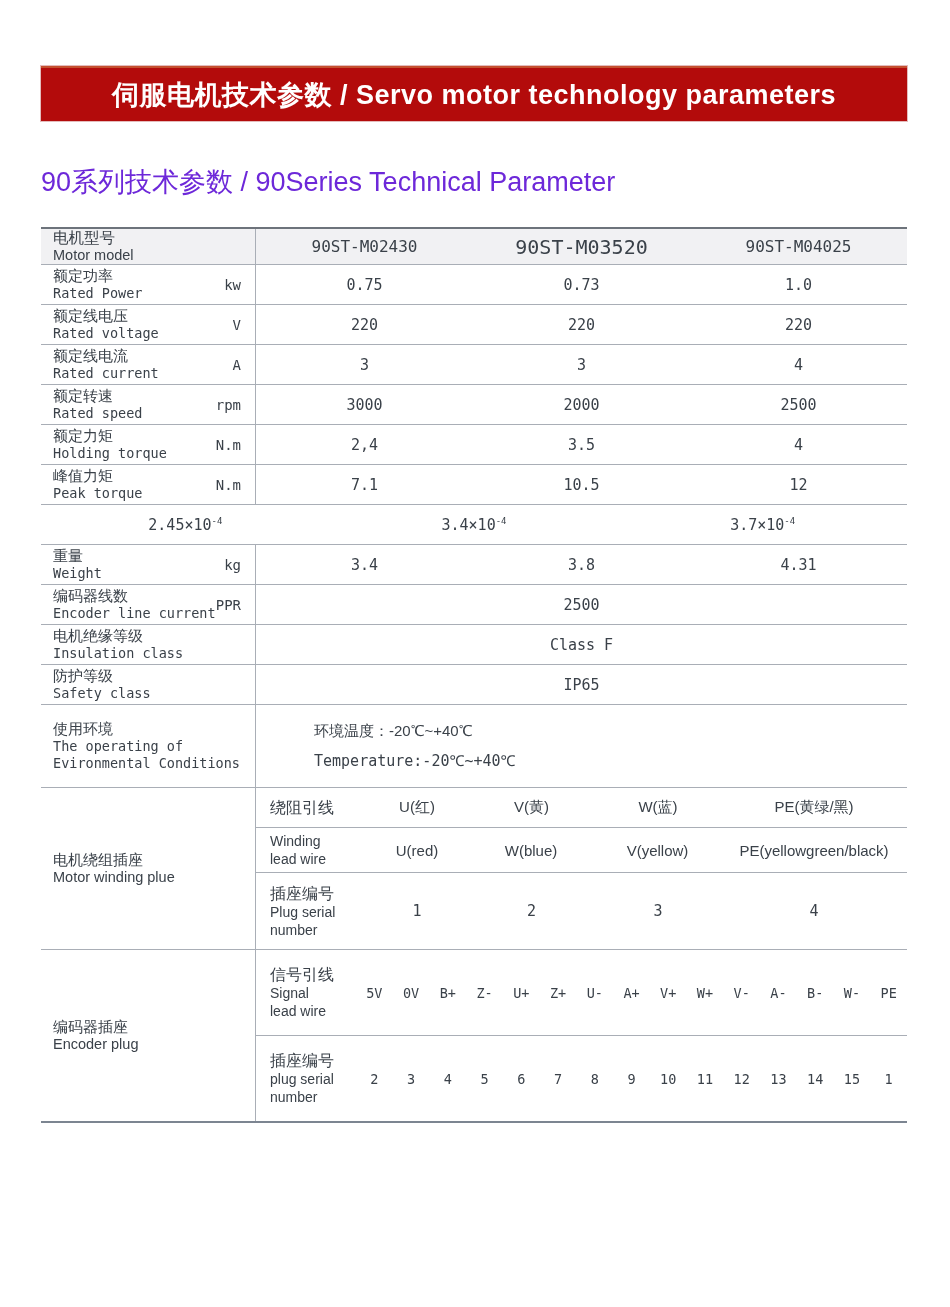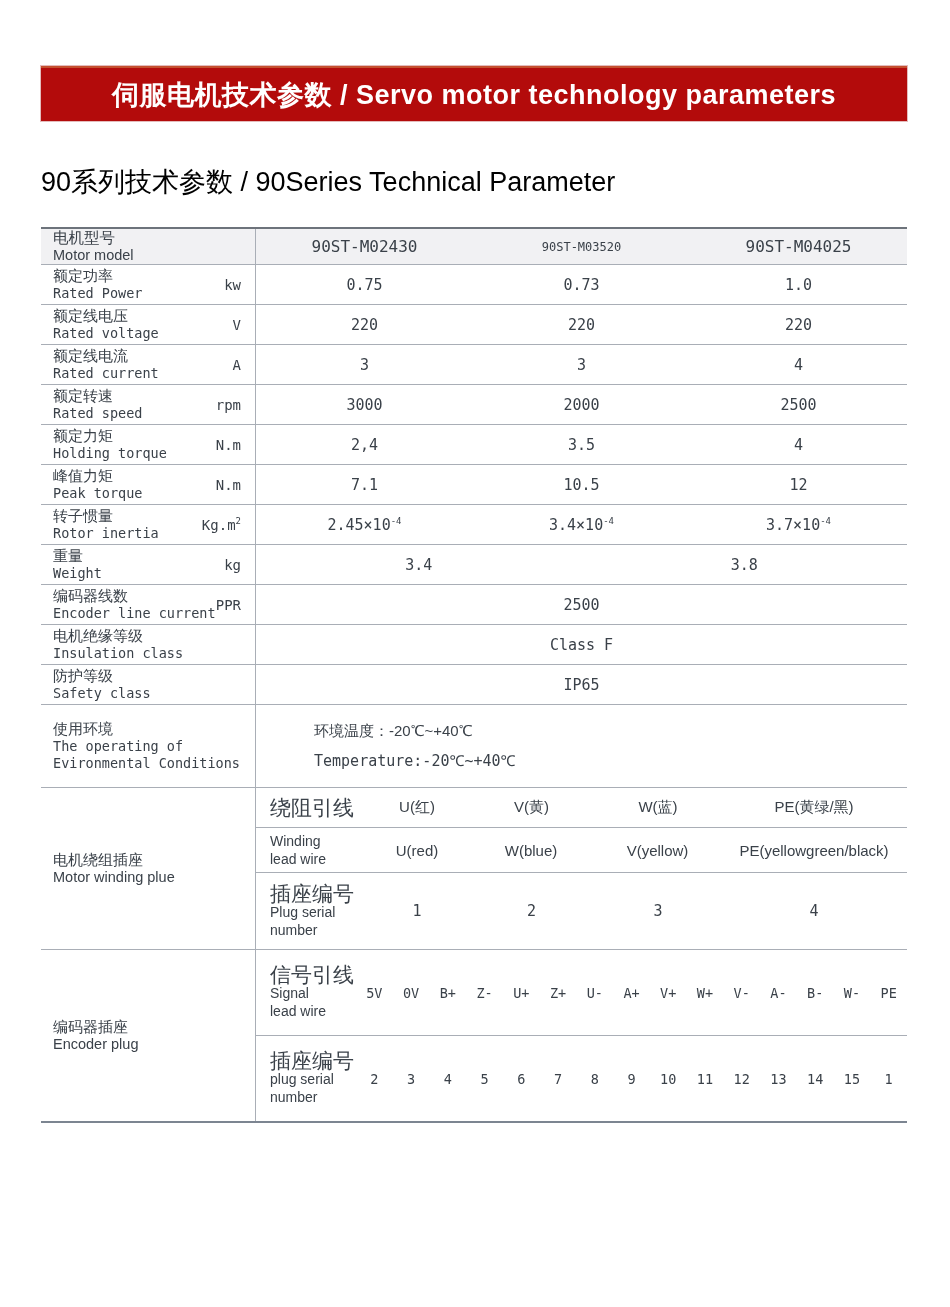--- a/index.html
+++ b/index.html
@@ -6,21 +6,21 @@
   .page{position:relative;width:950px;height:1307px;background:#ffffff;overflow:hidden;
         font-family:"Liberation Sans",sans-serif;color:#3a4149;}
 
   
   .banner{position:absolute;left:41px;top:66px;width:866px;height:55px;
           background:#b30b0b;outline:1px solid #e4bcbc;border-top:2px solid #c4502f;
           display:flex;align-items:center;justify-content:center;box-sizing:border-box;}
   .banner-text{color:#ffffff;font-size:27px;font-weight:bold;letter-spacing:0.5px;}
 
   
-  .page-title{position:absolute;left:41px;top:164px;font-size:27px;color:#000000;}
+  .page-title{position:absolute;left:41px;top:164px;font-size:27px;color:#6d28d9;}
 
   
   .tbl{position:absolute;left:41px;top:227px;width:866px;border-top:2px solid #6d737b;
        box-sizing:border-box;}
   .row{display:flex;border-bottom:1px solid #a9aeb6;height:40px;box-sizing:border-box;background:#fff;}
   .row-header{height:36px;background:#f1f1f3;}
   .lblcell{width:215px;min-width:215px;border-right:1px solid #a9aeb6;box-sizing:border-box;
            display:flex;align-items:center;justify-content:space-between;
            padding:0 14px 0 12px;}
   .lbl-lines{display:flex;flex-direction:column;justify-content:center;}
@@ -42,21 +42,21 @@
   .env-en{font-size:15px;line-height:22px;font-family:"DejaVu Sans Mono",monospace;}
 
   
   .row-winding{height:162px;}
   .row-encoder{height:173px;border-bottom:2px solid #7c8591;}
   .sect-content{flex:1;display:flex;flex-direction:column;}
   .subrow{display:flex;box-sizing:border-box;}
   .subrow-line{border-bottom:1px solid #a9aeb6;}
   .sublbl{width:110px;min-width:110px;padding-left:14px;display:flex;flex-direction:column;
           justify-content:center;box-sizing:border-box;}
-  .sublbl-cn{font-size:21px;line-height:19px;}
+  .sublbl-cn{font-size:16px;line-height:19px;}
   .sublbl-en{font-size:14px;line-height:18px;}
   .w-cells{flex:1;display:flex;}
   .wc{display:flex;align-items:center;justify-content:center;font-size:15px;
       font-family:"Liberation Sans",sans-serif;}
   .wc.mono{font-family:"DejaVu Sans Mono",monospace;}
   .wc1{width:102px;} .wc2{width:127px;} .wc3{width:126px;} .wc4{flex:1;}
   .e-sublbl{width:100px;min-width:100px;}
   .e-cells{flex:1;display:flex;}
   .ec{flex:1;display:flex;align-items:center;justify-content:center;
       font-family:"DejaVu Sans Mono",monospace;font-size:13.5px;}
@@ -76,21 +76,21 @@
 
     <div class="row row-header">
       <div class="lblcell">
         <div class="lbl-lines">
           <span class="lbl-cn" style="font-size:15.5px">电机型号</span>
           <span class="lbl-en" style="font-family:'Liberation Sans',sans-serif;font-size:14.5px">Motor model</span>
         </div>
         <span class="unit"></span>
       </div>
       <div class="cell" style="font-size:16px">90ST-M02430</div>
-      <div class="cell" style="font-size:12px">90ST-M03520</div>
+      <div class="cell" style="font-size:20px">90ST-M03520</div>
       <div class="cell" style="font-size:16px">90ST-M04025</div>
     </div>
 
     <div class="row">
       <div class="lblcell">
         <div class="lbl-lines">
           <span class="lbl-cn">额定功率</span>
           <span class="lbl-en">Rated Power</span>
         </div>
         <span class="unit">kw</span>
@@ -159,27 +159,20 @@
           <span class="lbl-en">Peak torque</span>
         </div>
         <span class="unit">N.m</span>
       </div>
       <div class="cell">7.1</div>
       <div class="cell">10.5</div>
       <div class="cell">12</div>
     </div>
 
     <div class="row">
-      <div class="lblcell">
-        <div class="lbl-lines">
-          <span class="lbl-cn">转子惯量</span>
-          <span class="lbl-en">Rotor inertia</span>
-        </div>
-        <span class="unit"><span>Kg.m</span><sup>2</sup></span>
-      </div>
       <div class="cell">
           <span>2.45×10</span>
           <sup>-4</sup>
         </div>
       <div class="cell">
           <span>3.4×10</span>
           <sup>-4</sup>
         </div>
       <div class="cell">
           <span>3.7×10</span>
@@ -190,20 +183,21 @@
     <div class="row">
       <div class="lblcell">
         <div class="lbl-lines">
           <span class="lbl-cn">重量</span>
           <span class="lbl-en">Weight</span>
         </div>
         <span class="unit">kg</span>
       </div>
       <div class="cell">3.4</div>
       <div class="cell">3.8</div>
+      <div class="cell">4.31</div>
     </div>
 
     <div class="row">
       <div class="lblcell">
         <div class="lbl-lines">
           <span class="lbl-cn">编码器线数</span>
           <span class="lbl-en">Encoder line current</span>
         </div>
         <span class="unit">PPR</span>
       </div>

